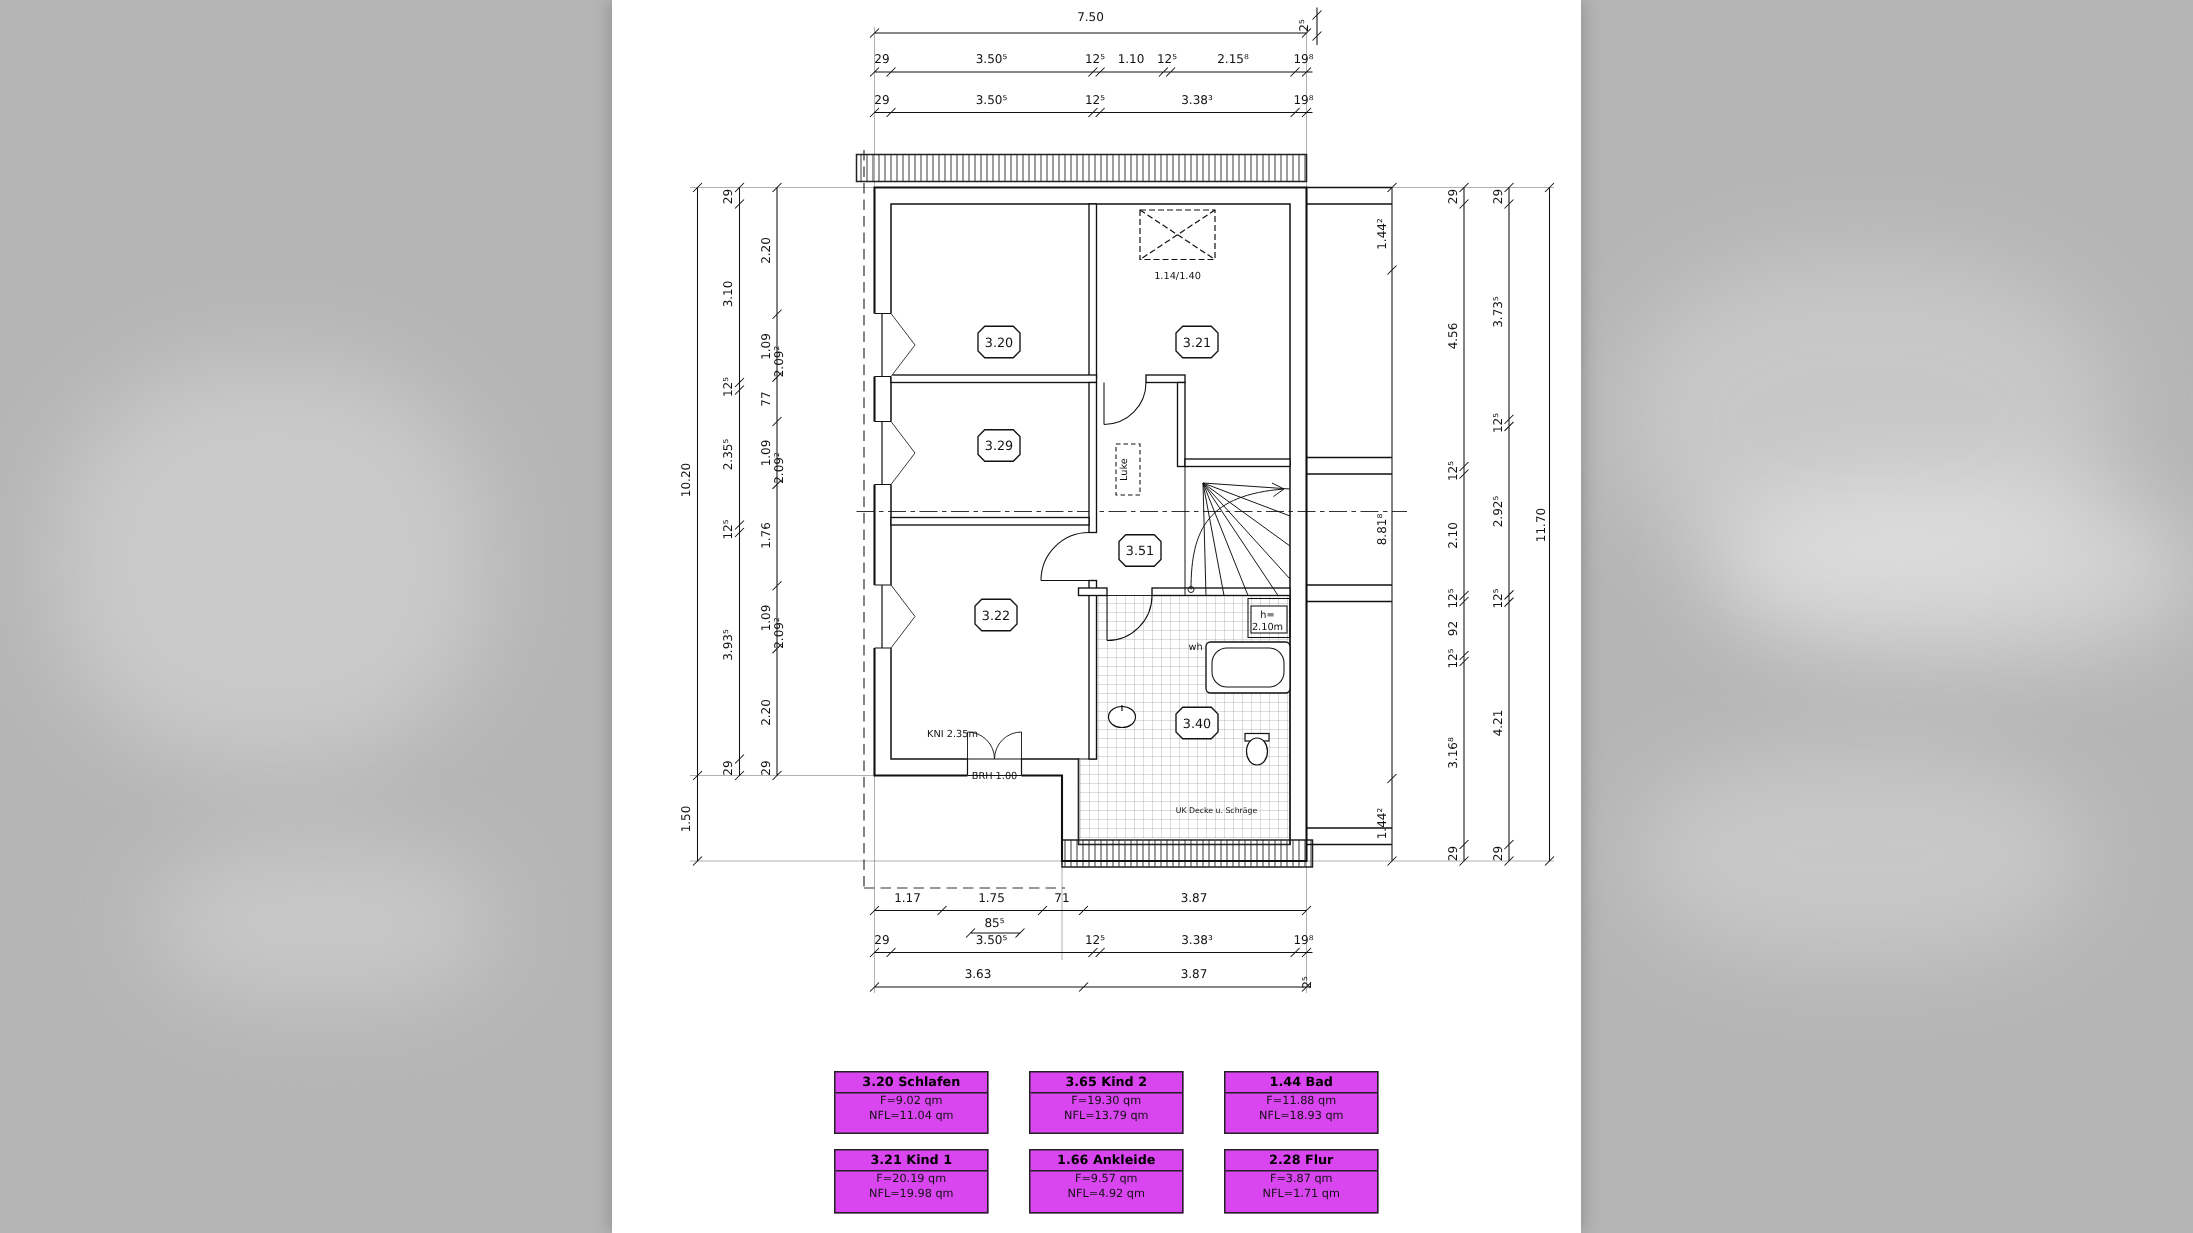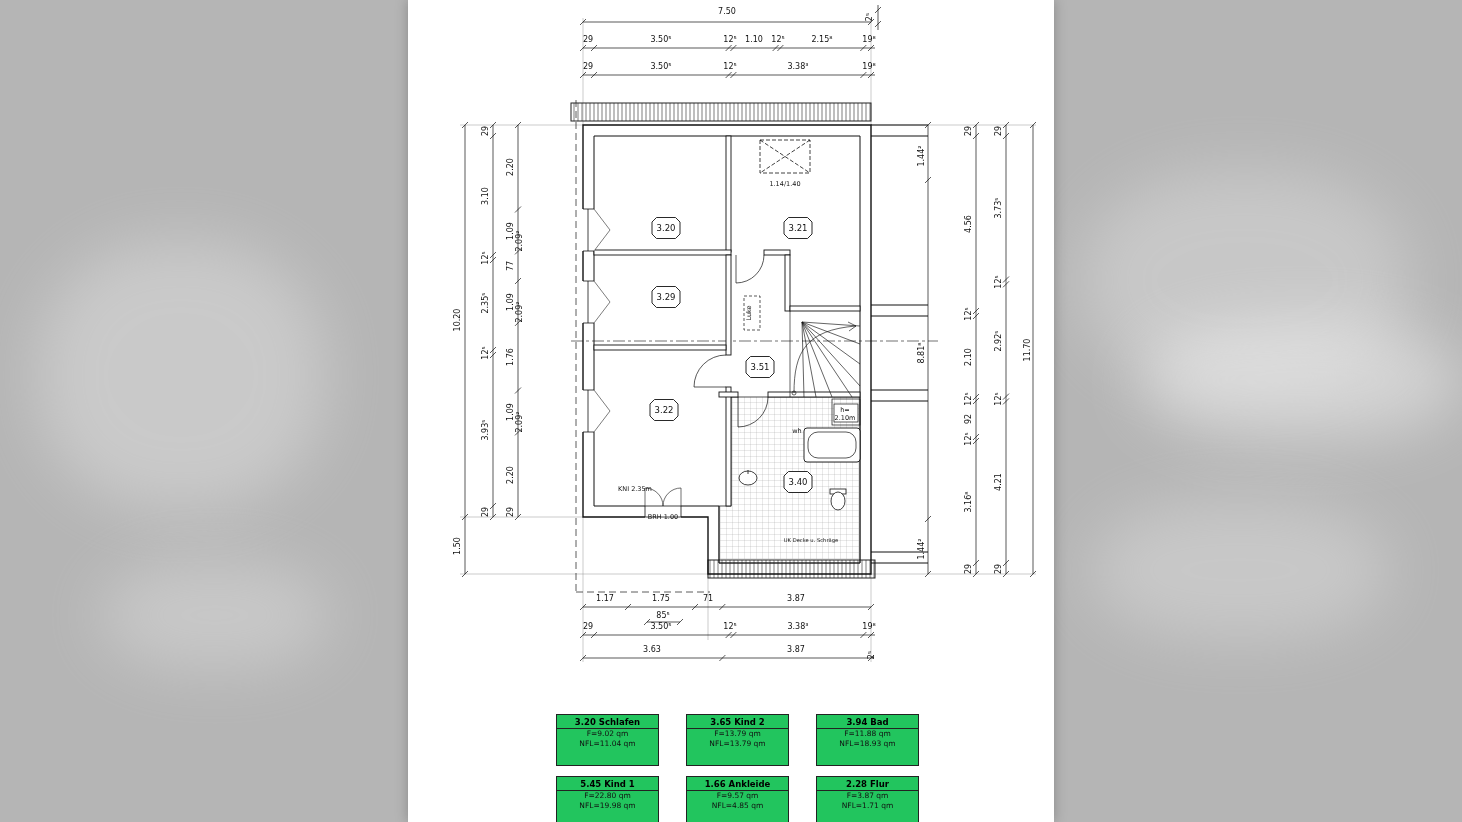--- a/index.html
+++ b/index.html
@@ -10,21 +10,21 @@
   .paper{position:absolute;left:408px;top:0;width:646px;height:822px;background:#ffffff;box-shadow:0 0 12px rgba(0,0,0,.25)}
   svg{position:absolute;left:0;top:0}
   svg text{font-family:"DejaVu Sans","Liberation Sans",sans-serif}
   text.dim{font-size:8px;fill:#111;text-anchor:middle}
   text.ann{font-size:6.5px;fill:#111;text-anchor:middle}
   text.ann-tiny{font-size:5.2px}
   text.tag{font-size:8.5px;fill:#111;text-anchor:middle}
   .dimline{stroke:#111;stroke-width:.7;fill:none}
   .ext{stroke:#8a8a8a;stroke-width:.45;fill:none}
   .legend{position:absolute;left:148px;top:714px;display:grid;grid-template-columns:repeat(3,103px);column-gap:27px;row-gap:10px}
-  .lbox{border:1px solid #222;background:#22c55e;text-align:center;padding-bottom:16px}
+  .lbox{border:1px solid #222;background:#d946ef;text-align:center;padding-bottom:6px}
   .lt{font-size:8.5px;font-weight:bold;border-bottom:1px solid #222;padding:1.5px 0}
   .lv{font-size:7.5px;line-height:1.35;color:#111}
 </style>
 </head>
 <body>
 
 <div class="stage">
 
   <div class="blob" style="left:36px;top:240px;width:290px;height:270px;opacity:.28"></div>
   <div class="blob" style="left:100px;top:560px;width:230px;height:110px;opacity:.25"></div>
@@ -271,37 +271,37 @@
     </svg>
 
     <div class="legend" id="legend">
         <div class="lbox">
           <div class="lt">3.20 Schlafen</div>
           <div class="lv">F=9.02 qm</div>
           <div class="lv">NFL=11.04 qm</div>
         </div>
         <div class="lbox">
           <div class="lt">3.65 Kind 2</div>
-          <div class="lv">F=13.79 qm</div>
+          <div class="lv">F=19.30 qm</div>
           <div class="lv">NFL=13.79 qm</div>
         </div>
         <div class="lbox">
-          <div class="lt">3.94 Bad</div>
+          <div class="lt">1.44 Bad</div>
           <div class="lv">F=11.88 qm</div>
           <div class="lv">NFL=18.93 qm</div>
         </div>
         <div class="lbox">
-          <div class="lt">5.45 Kind 1</div>
-          <div class="lv">F=22.80 qm</div>
+          <div class="lt">3.21 Kind 1</div>
+          <div class="lv">F=20.19 qm</div>
           <div class="lv">NFL=19.98 qm</div>
         </div>
         <div class="lbox">
           <div class="lt">1.66 Ankleide</div>
           <div class="lv">F=9.57 qm</div>
-          <div class="lv">NFL=4.85 qm</div>
+          <div class="lv">NFL=4.92 qm</div>
         </div>
         <div class="lbox">
           <div class="lt">2.28 Flur</div>
           <div class="lv">F=3.87 qm</div>
           <div class="lv">NFL=1.71 qm</div>
         </div>
       </div>
   </div>
 </div>
 

